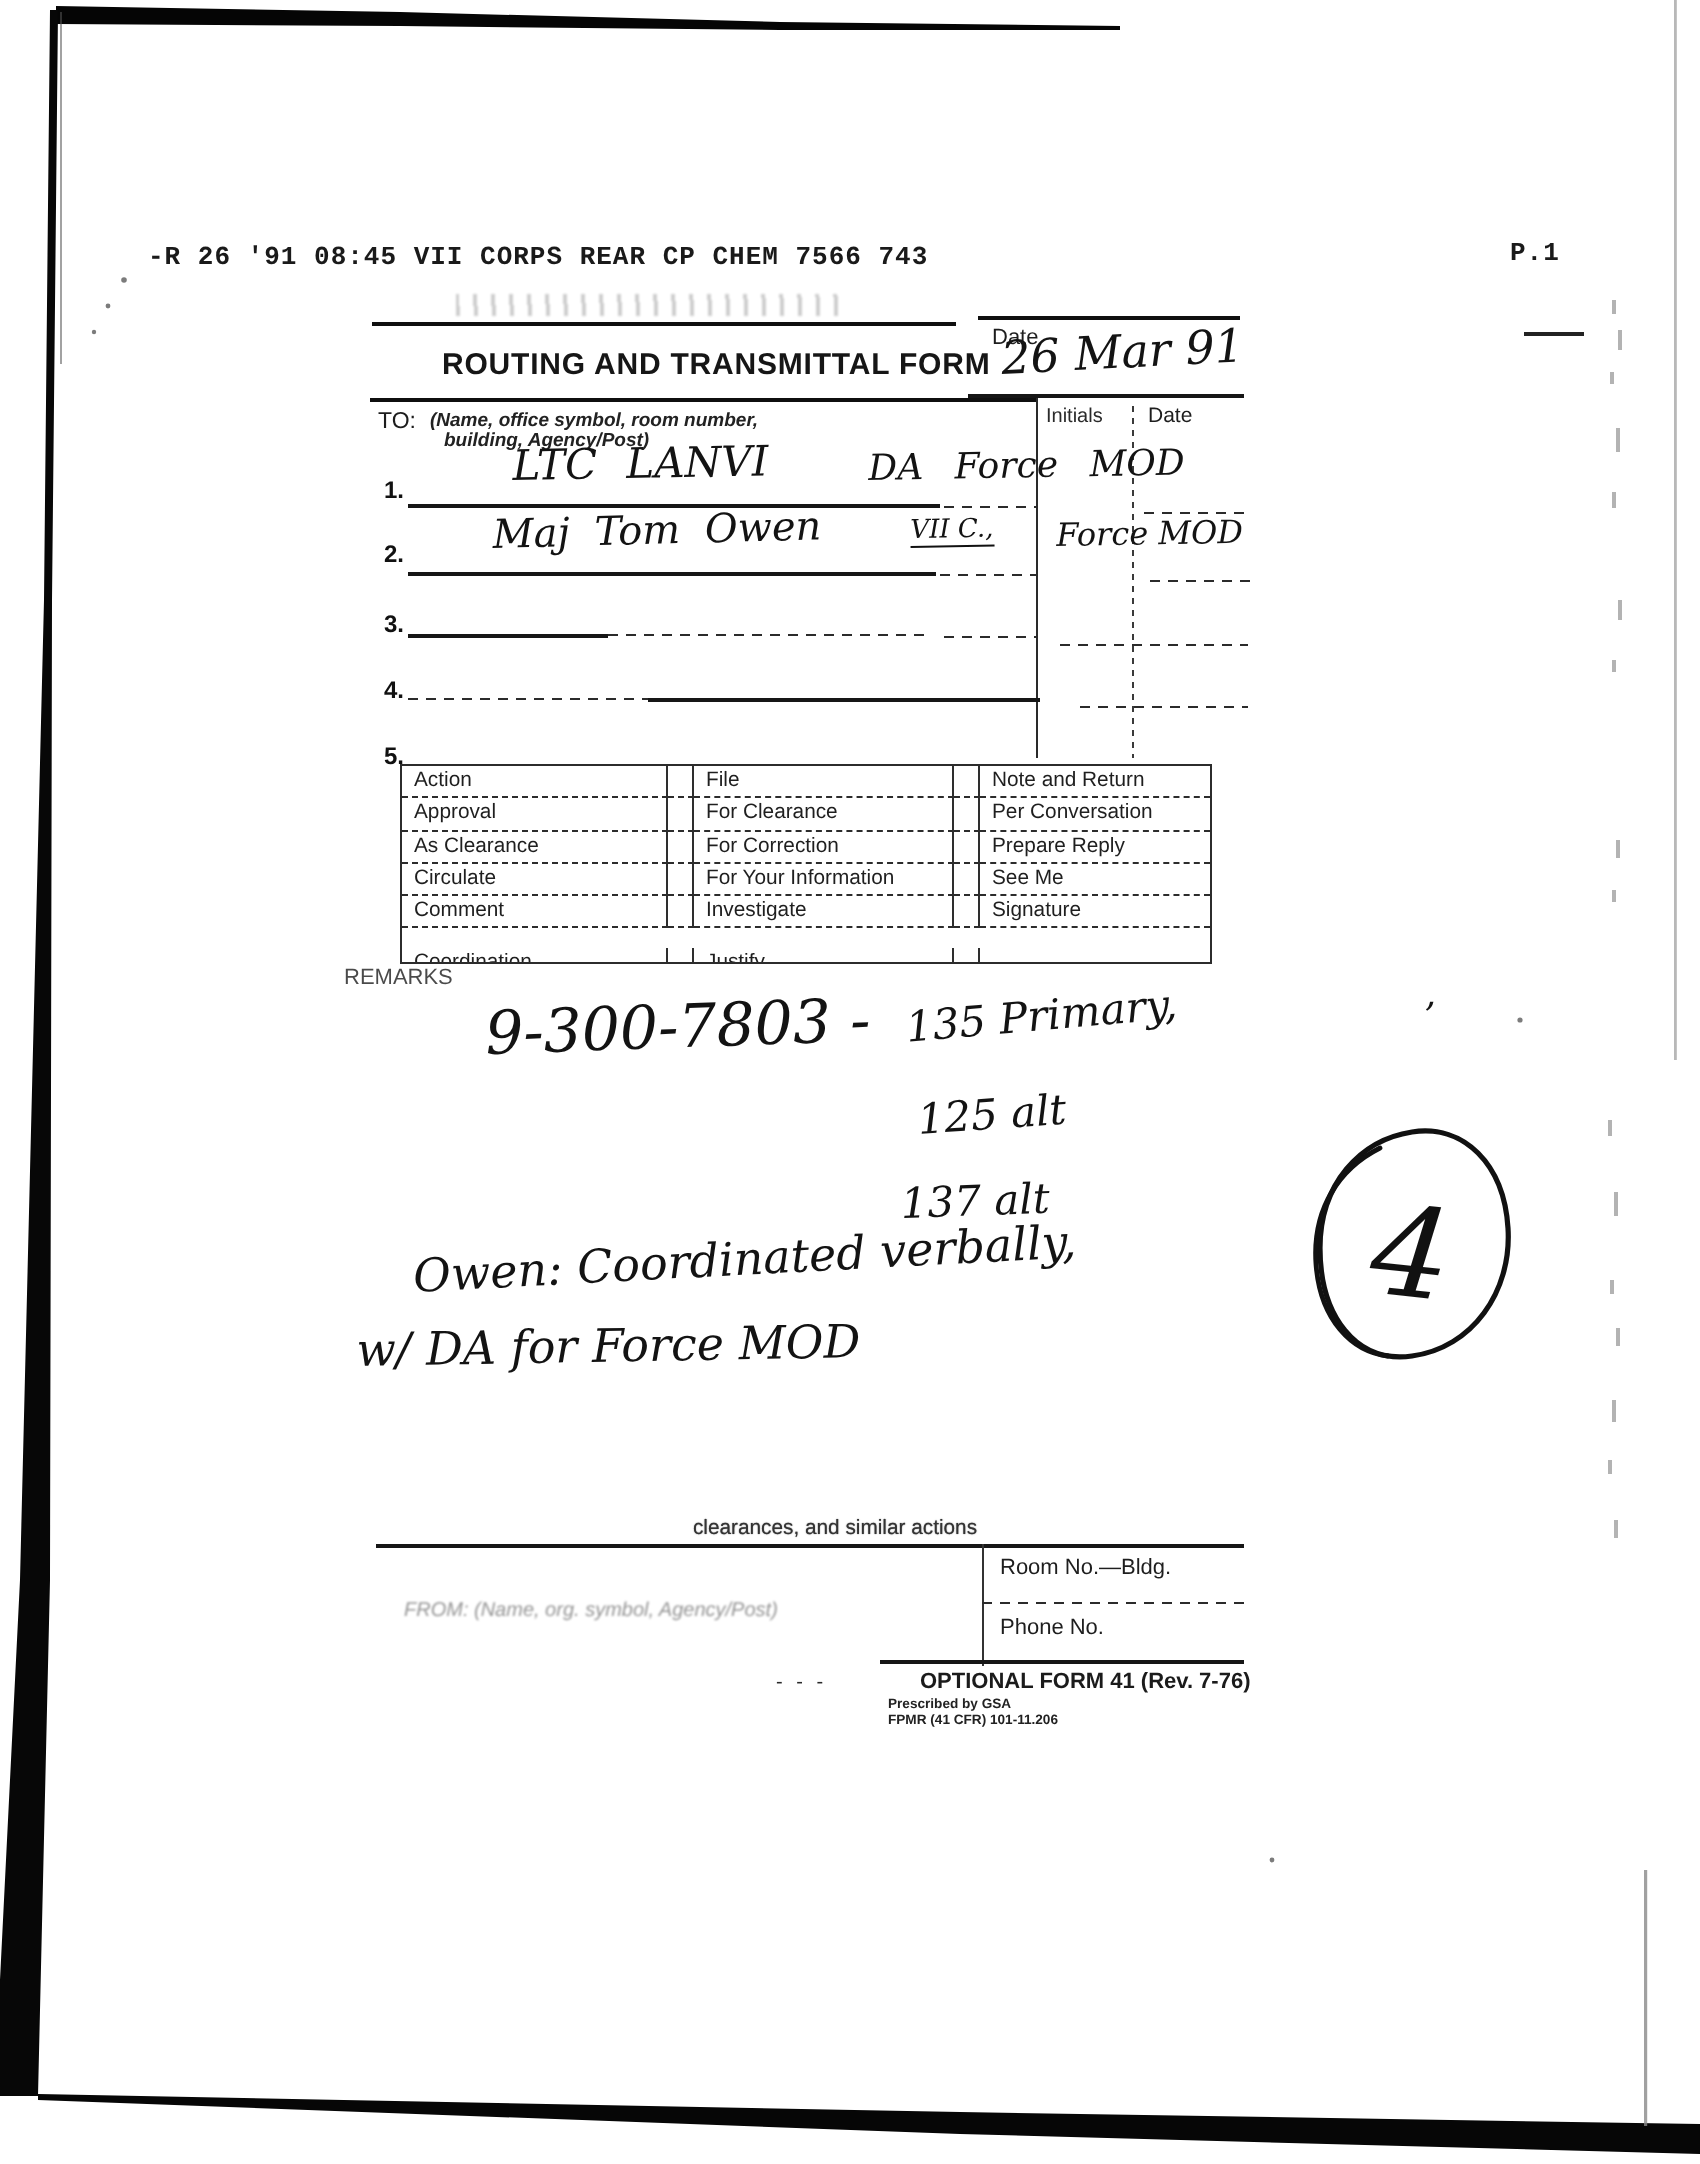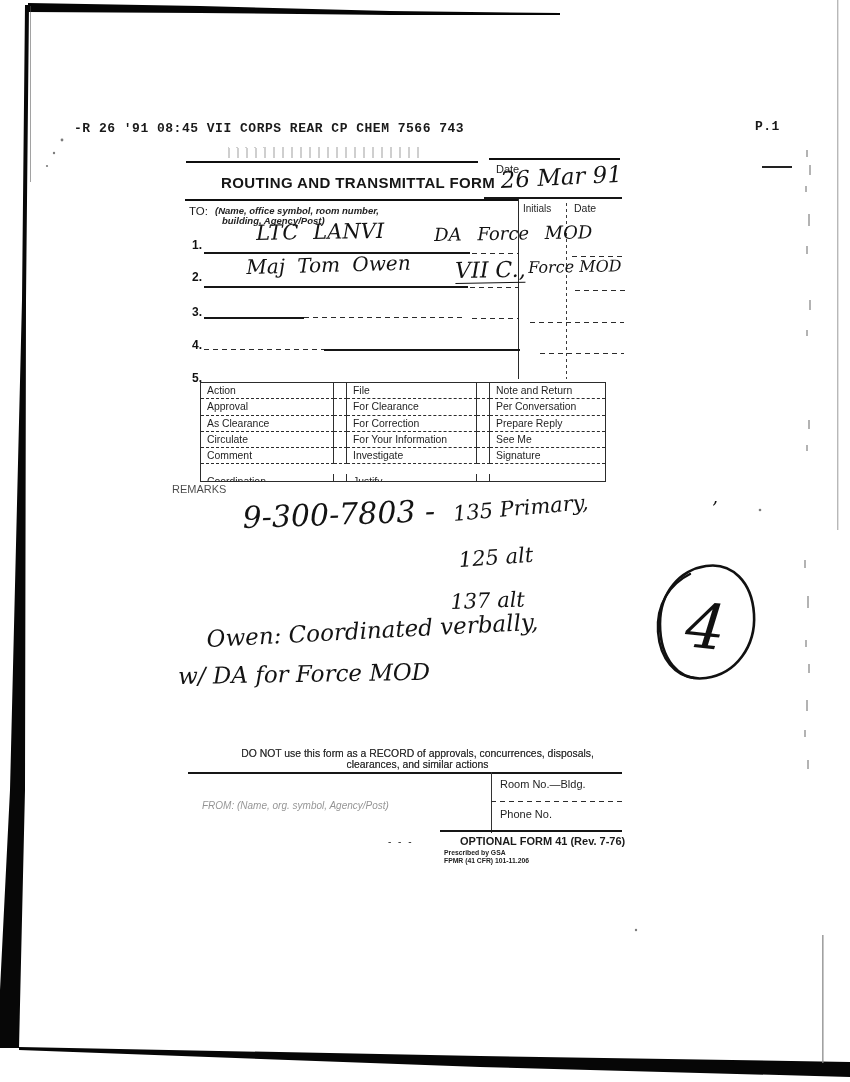--- a/index.html
+++ b/index.html
@@ -77,21 +77,21 @@
 
   <div class="abs rownum" style="left:192px;top:238px;">1.</div>
   <div class="abs hand" style="left:256px;top:221px;font-size:21px;word-spacing:8px;transform:rotate(-1deg);">LTC  LANVI</div>
   <div class="abs hand" style="left:434px;top:224px;font-size:18px;word-spacing:10px;transform:rotate(-1deg);">DA  Force  MOD</div>
   <div class="abs rule" style="left:204px;top:252px;width:266px;"></div>
   <div class="abs rule-dash" style="left:472px;top:253px;width:46px;"></div>
   <div class="abs rule-dash" style="left:572px;top:256px;width:52px;"></div>
 
   <div class="abs rownum" style="left:192px;top:270px;">2.</div>
   <div class="abs hand" style="left:246px;top:255px;font-size:20px;word-spacing:6px;transform:rotate(-1.5deg);">Maj  Tom  Owen</div>
-  <div class="abs hand" style="left:455px;top:258px;font-size:22px;border-bottom:1.6px solid #111;transform:rotate(-1deg);">VII C.,</div>
+  <div class="abs hand" style="left:455px;top:258px;font-size:13px;border-bottom:1.6px solid #111;transform:rotate(-1deg);">VII C.,</div>
   <div class="abs hand" style="left:528px;top:258px;font-size:16px;transform:rotate(-1deg);">Force MOD</div>
   <div class="abs rule" style="left:204px;top:286px;width:264px;"></div>
   <div class="abs rule-dash" style="left:470px;top:287px;width:48px;"></div>
   <div class="abs rule-dash" style="left:575px;top:290px;width:53px;"></div>
 
   <div class="abs rownum" style="left:192px;top:305px;">3.</div>
   <div class="abs rule" style="left:204px;top:317px;width:100px;"></div>
   <div class="abs rule-dash" style="left:304px;top:317px;width:162px;"></div>
   <div class="abs rule-dash" style="left:472px;top:318px;width:46px;"></div>
   <div class="abs rule-dash" style="left:530px;top:322px;width:94px;"></div>
@@ -150,21 +150,20 @@
   <div class="abs hand" style="left:206px;top:626px;font-size:23px;transform:rotate(-3deg);">Owen: Coordinated verbally,</div>
   <div class="abs hand" style="left:178px;top:663px;font-size:23px;transform:rotate(-1deg);">w/ DA for Force MOD</div>
   <div class="abs hand" style="left:712px;top:498px;font-size:18px;">’</div>
 
   <svg class="abs" style="left:648px;top:556px;" width="112" height="132" viewBox="0 0 112 132">
     <path d="M58,10 C84,6 104,26 106,58 C108,90 88,118 58,122 C30,126 12,102 12,68 C12,36 32,14 58,10 Z" fill="none" stroke="#111" stroke-width="2.6" stroke-linecap="round"></path>
     <path d="M42,18 C22,28 8,48 10,76 C12,104 28,120 46,122" fill="none" stroke="#111" stroke-width="2.4" stroke-linecap="round"></path>
     <text x="38" y="92" font-family="DejaVu Serif, serif" font-style="italic" font-size="62" fill="#111" transform="rotate(6 56 70)">4</text>
   </svg>
 
-  <div class="abs note" style="left:210px;top:748px;width:415px;">DO NOT use this form as a RECORD of approvals, concurrences, disposals,</div>
   <div class="abs note" style="left:210px;top:759px;width:415px;">clearances, and similar actions</div>
 
   <div class="abs rule" style="left:188px;top:772px;width:434px;height:1.8px;"></div>
   <div class="abs lbl-sm faded" style="left:202px;top:779px;font-style:italic;">FROM: (Name, org. symbol, Agency/Post)</div>
   <div class="abs vline" style="left:491px;top:772px;height:61px;background:#333;"></div>
 
   <div class="abs" style="left:500px;top:778px;font-size:11px;color:#1e1e1e;">Room No.—Bldg.</div>
   <div class="abs rule-dash" style="left:491px;top:801px;width:131px;"></div>
   <div class="abs" style="left:500px;top:808px;font-size:11px;color:#1e1e1e;">Phone No.</div>
   <div class="abs rule" style="left:440px;top:830px;width:182px;"></div>

